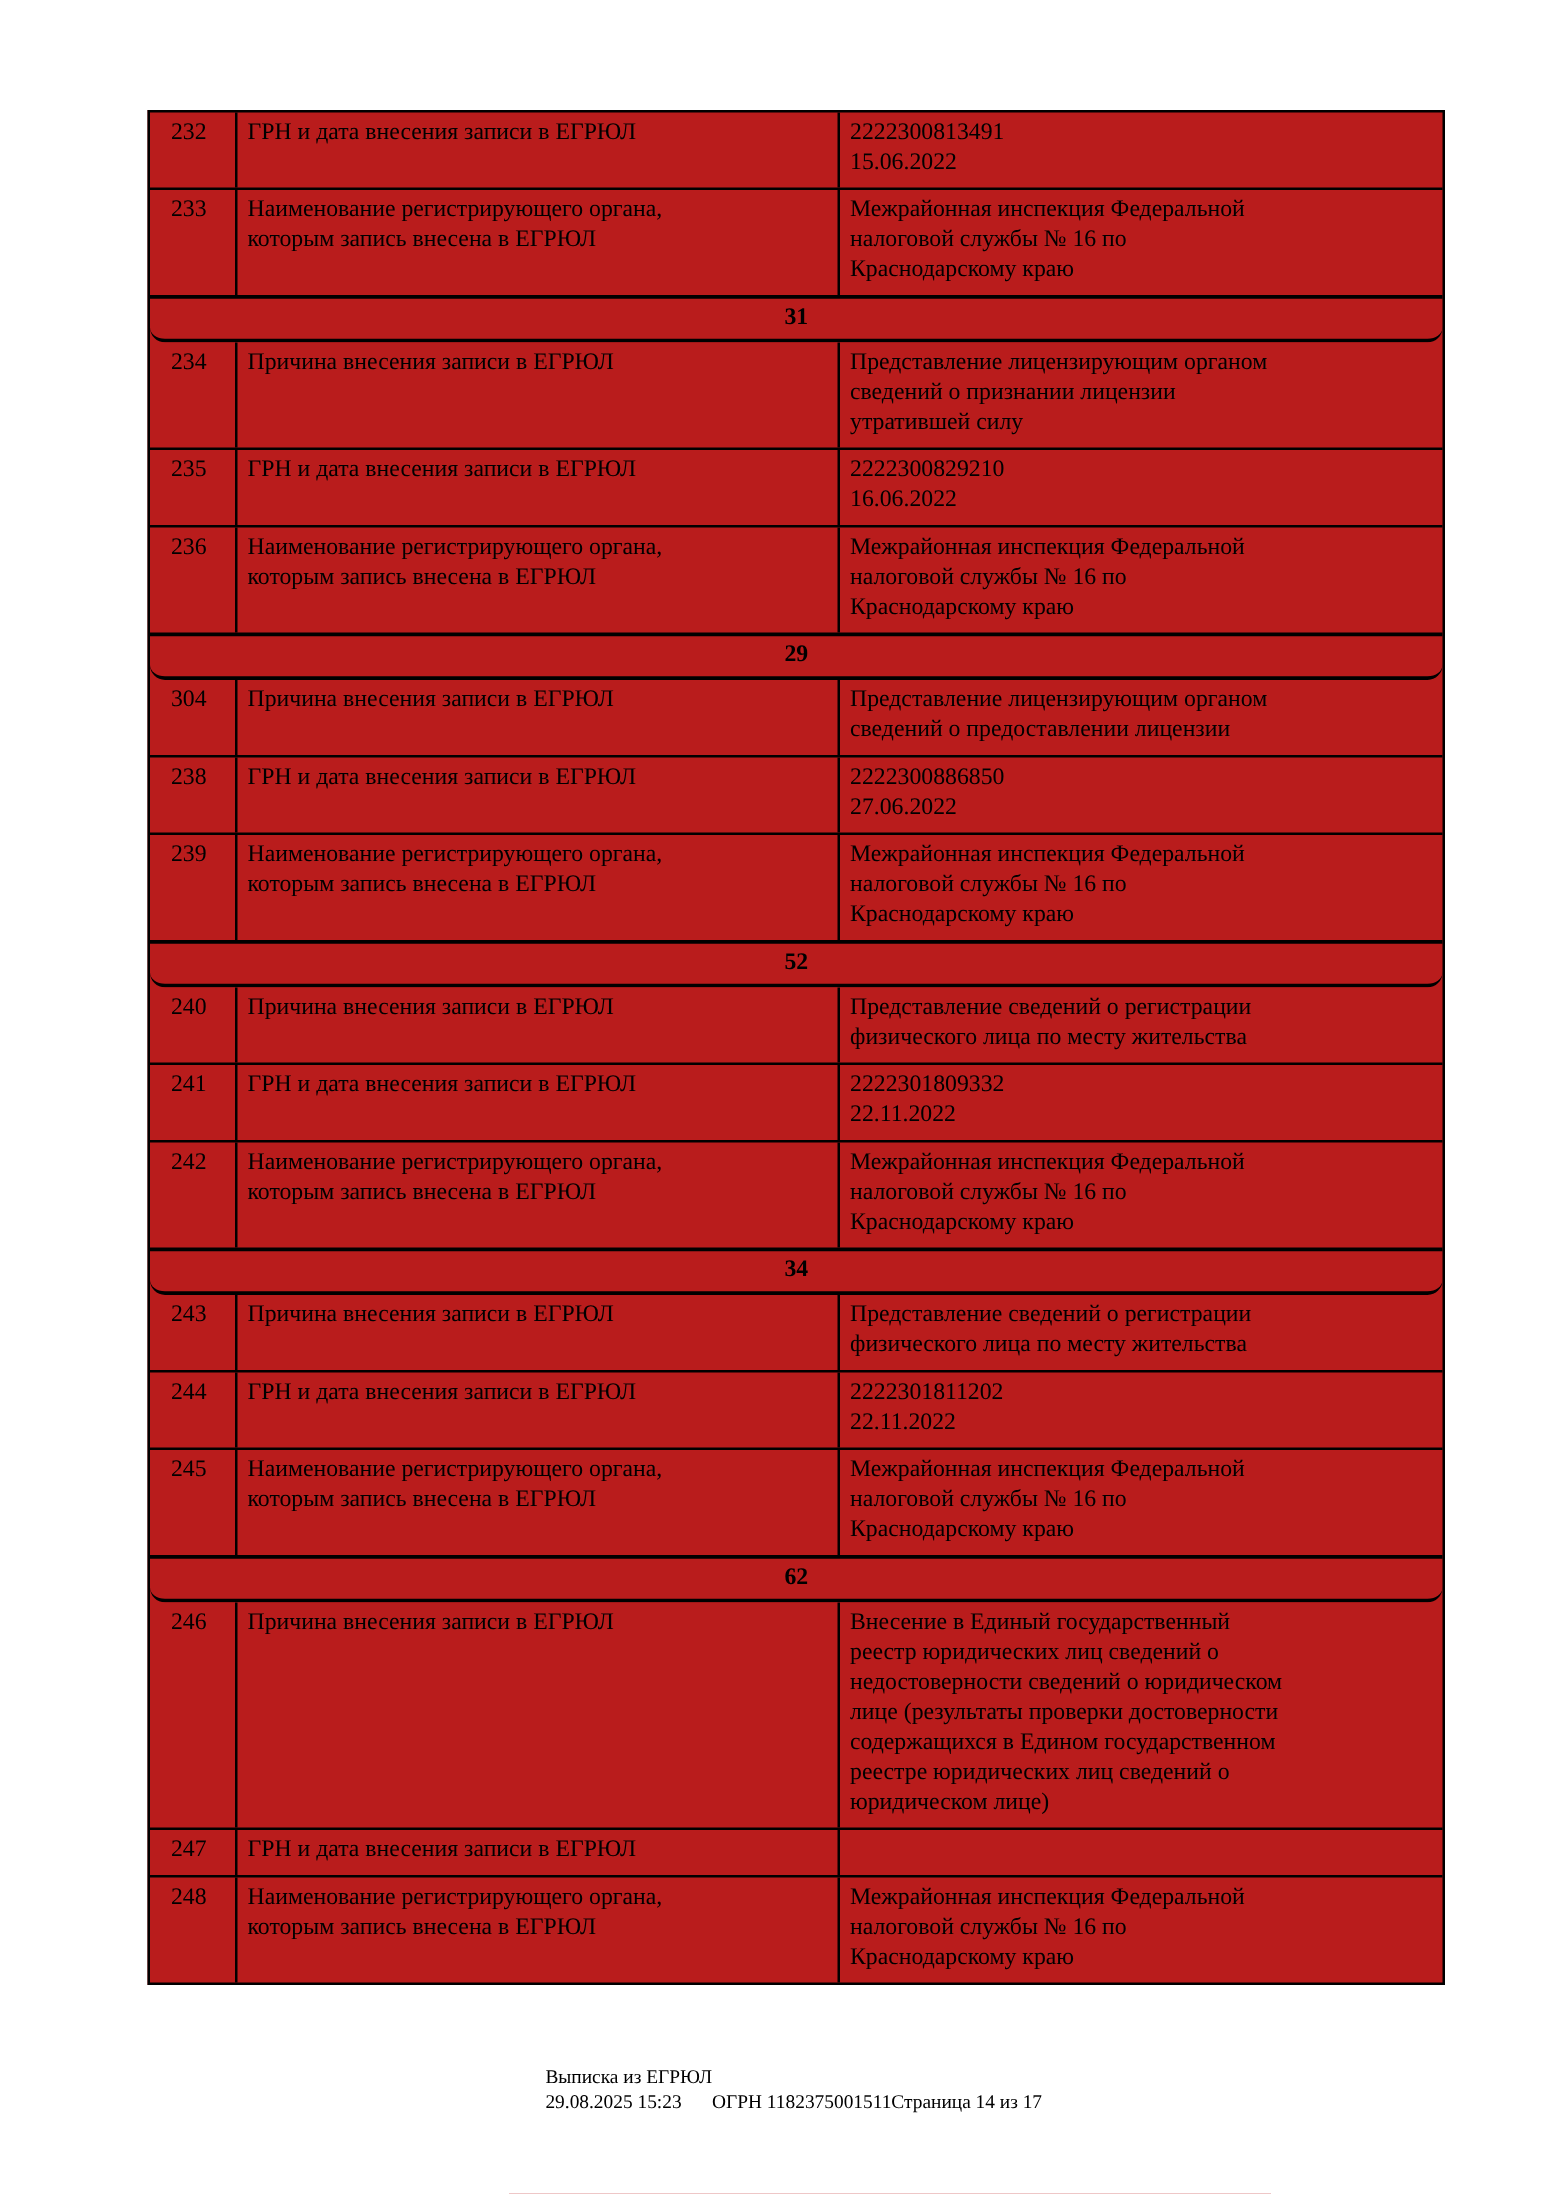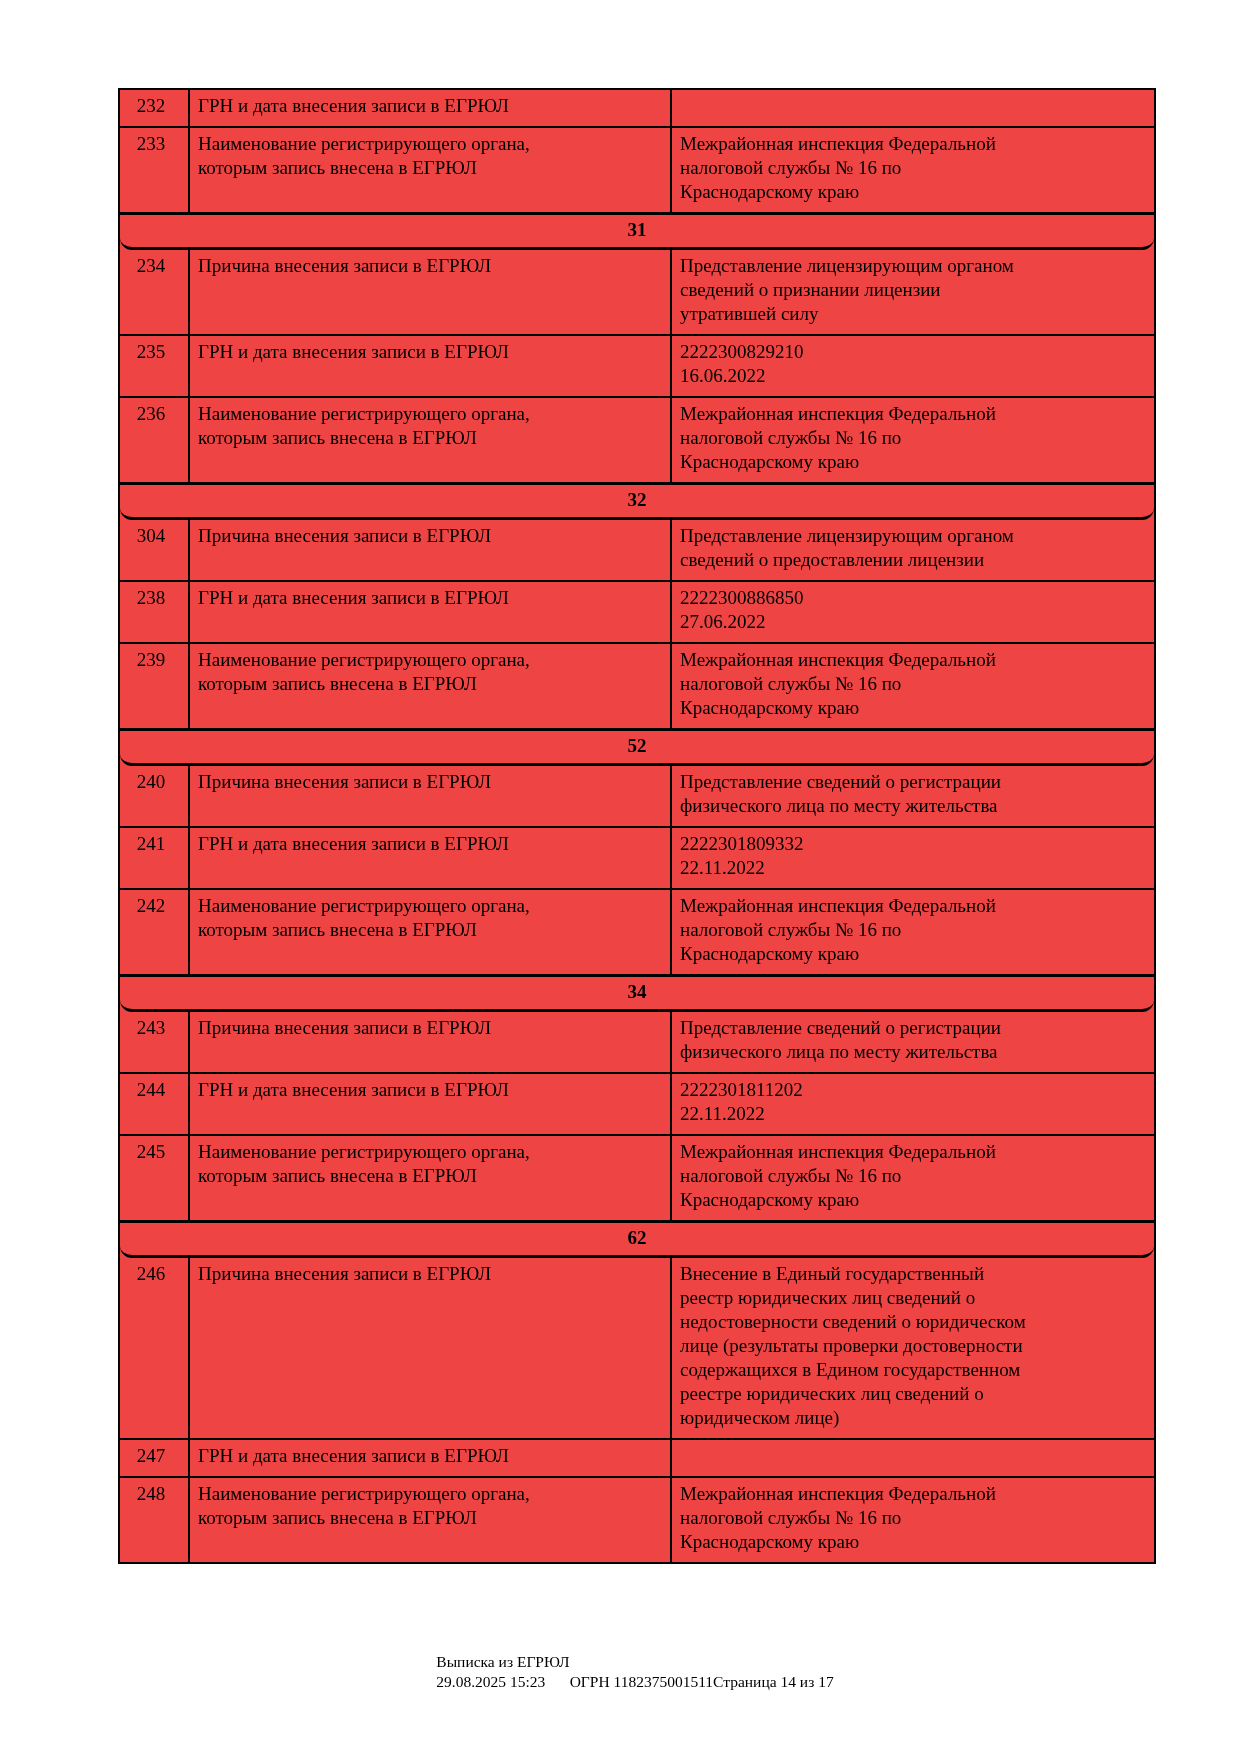--- a/index.html
+++ b/index.html
@@ -17,21 +17,21 @@
   }
 
   
   .registry-table {
     position: absolute;
     left: 118px;
     top: 88px;
     width: 1034px;
     border: 2px solid #000;
     box-sizing: content-box;
-    background: #ef4444;
+    background: #b91c1c;
   }
   .t-row {
     display: grid;
     grid-template-columns: 70px 482px 1fr;
     border-bottom: 2px solid #000;
   }
   .t-row:last-child { border-bottom: none; }
   .t-row.before-section { border-bottom-width: 3px; }
   .t-row.section { display: block; border-bottom-width: 3px; border-radius: 12px; }
 
@@ -77,20 +77,22 @@
   .footer-center { text-align: center; }
   .footer-right { text-align: right; }
 </style>
 </head>
 <body>
 
 <div class="registry-table" id="registry-table">
     <div class="t-row">
     <div class="cell num-cell">232</div>
     <div class="cell label-cell">ГРН и дата внесения записи в ЕГРЮЛ</div>
+    <div class="cell value-cell">2222300813491
+15.06.2022</div>
   </div>
     <div class="t-row before-section">
     <div class="cell num-cell">233</div>
     <div class="cell label-cell">Наименование регистрирующего органа,
 которым запись внесена в ЕГРЮЛ</div>
     <div class="cell value-cell">Межрайонная инспекция Федеральной
 налоговой службы № 16 по
 Краснодарскому краю</div>
   </div>
     <div class="t-row section">
@@ -111,21 +113,21 @@
   </div>
     <div class="t-row before-section">
     <div class="cell num-cell">236</div>
     <div class="cell label-cell">Наименование регистрирующего органа,
 которым запись внесена в ЕГРЮЛ</div>
     <div class="cell value-cell">Межрайонная инспекция Федеральной
 налоговой службы № 16 по
 Краснодарскому краю</div>
   </div>
     <div class="t-row section">
-    <div class="section-label">32</div>
+    <div class="section-label">29</div>
   </div>
     <div class="t-row">
     <div class="cell num-cell">304</div>
     <div class="cell label-cell">Причина внесения записи в ЕГРЮЛ</div>
     <div class="cell value-cell">Представление лицензирующим органом
 сведений о предоставлении лицензии</div>
   </div>
     <div class="t-row">
     <div class="cell num-cell">238</div>
     <div class="cell label-cell">ГРН и дата внесения записи в ЕГРЮЛ</div>

